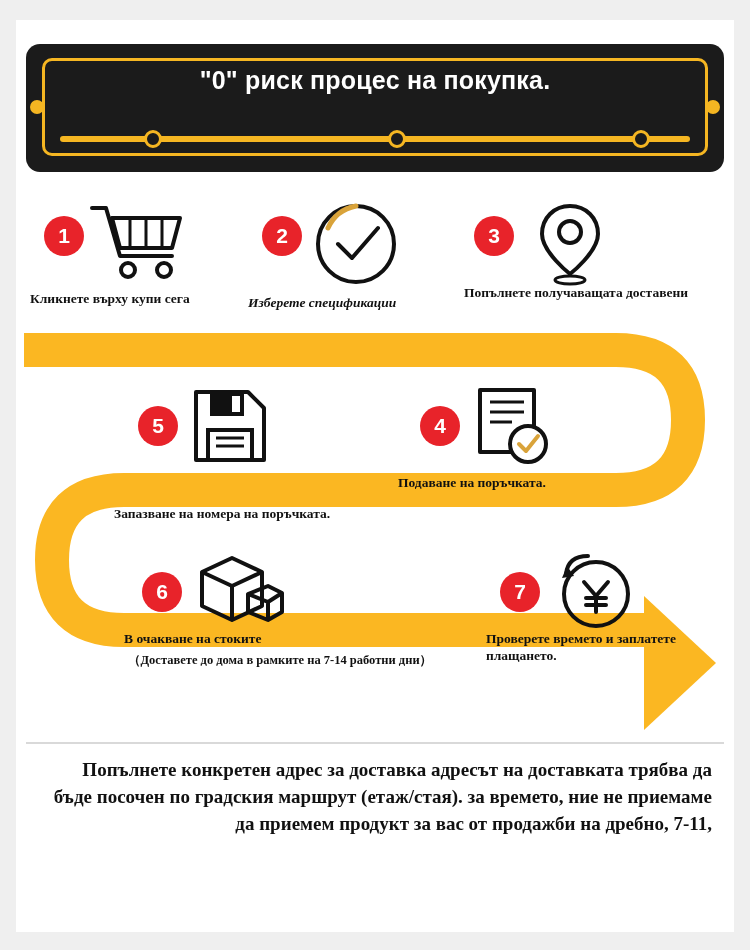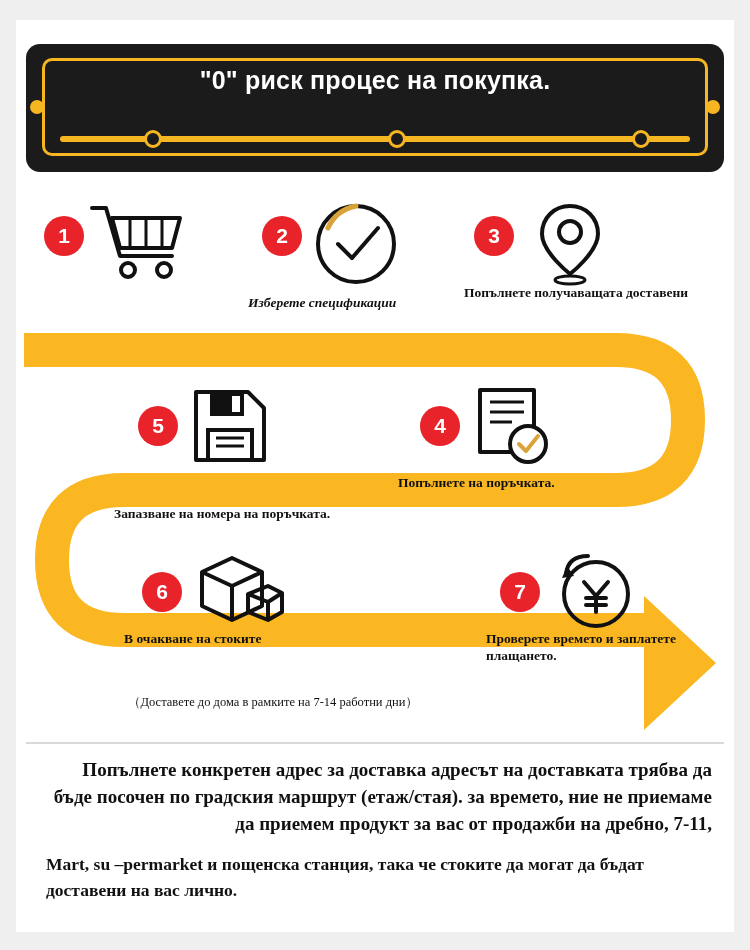--- a/index.html
+++ b/index.html
@@ -209,20 +209,21 @@
 
     <div class="step-top" style="left:10px; top:178px; width:230px; height:130px;">
       <div class="num-badge" style="left:18px; top:18px;">1</div>
       <svg style="position:absolute; left:62px; top:2px;" width="100" height="82" viewBox="0 0 100 82">
         <path d="M4 8 L18 8 L32 56 L84 56" fill="none" stroke="#111" stroke-width="4" stroke-linecap="round" stroke-linejoin="round"></path>
         <path d="M24 18 L92 18 L84 48 L32 48 Z" fill="none" stroke="#111" stroke-width="4" stroke-linejoin="round"></path>
         <path d="M42 18 L42 48 M58 18 L58 48 M74 18 L74 48" stroke="#111" stroke-width="3"></path>
         <circle cx="40" cy="70" r="7" fill="none" stroke="#111" stroke-width="4"></circle>
         <circle cx="76" cy="70" r="7" fill="none" stroke="#111" stroke-width="4"></circle>
       </svg>
+      <div class="step-label" style="left:4px; top:92px; width:190px;">Кликнете върху купи сега</div>
     </div>
 
     <div class="step-top" style="left:232px; top:178px; width:230px; height:130px;">
       <div class="num-badge" style="left:14px; top:18px;">2</div>
       <svg style="position:absolute; left:62px; top:0px;" width="92" height="88" viewBox="0 0 92 88">
         <circle cx="46" cy="46" r="38" fill="none" stroke="#111" stroke-width="4"></circle>
         <path d="M28 46 L42 60 L68 30" fill="none" stroke="#111" stroke-width="4" stroke-linecap="round" stroke-linejoin="round"></path>
         <path d="M46 8 Q26 12 18 30" fill="none" stroke="#d9a33a" stroke-width="5" stroke-linecap="round"></path>
       </svg>
       <div class="step-label" style="left:0px; top:96px; width:225px;font-style:italic;">Изберете спецификации</div>
@@ -251,46 +252,45 @@
     </div>
 
     <div class="step-top" style="left:382px; top:366px; width:260px; height:130px;">
       <div class="num-badge" style="left:22px; top:20px;">4</div>
       <svg style="position:absolute; left:74px; top:0px;" width="86" height="84" viewBox="0 0 86 84">
         <path d="M8 4 L62 4 L62 66 L8 66 Z" fill="none" stroke="#111" stroke-width="4" stroke-linejoin="round"></path>
         <path d="M18 16 L52 16 M18 26 L52 26 M18 36 L40 36" stroke="#111" stroke-width="3"></path>
         <circle cx="56" cy="58" r="18" fill="#fff" stroke="#111" stroke-width="4"></circle>
         <path d="M47 58 L54 65 L66 50" fill="none" stroke="#d9a33a" stroke-width="4" stroke-linecap="round" stroke-linejoin="round"></path>
       </svg>
-      <div class="step-label" style="left:0px; top:88px; width:240px;">Попълнете на поръчката.</div>
+      <div class="step-label" style="left:0px; top:88px; width:240px;">Подаване на поръчката.</div>
     </div>
 
     <div class="step-top" style="left:100px; top:528px; width:360px; height:140px;">
       <div class="num-badge" style="left:26px; top:24px;">6</div>
       <svg style="position:absolute; left:76px; top:0px;" width="94" height="86" viewBox="0 0 94 86">
         <path d="M10 24 L40 10 L70 24 L70 58 L40 72 L10 58 Z" fill="none" stroke="#111" stroke-width="4" stroke-linejoin="round"></path>
         <path d="M10 24 L40 38 L70 24 M40 38 L40 72" fill="none" stroke="#111" stroke-width="4" stroke-linejoin="round"></path>
         <path d="M56 46 L76 38 L90 45 L90 64 L76 72 L56 64 Z" fill="none" stroke="#111" stroke-width="4" stroke-linejoin="round"></path>
         <path d="M56 46 L76 54 L90 45 M76 54 L76 72" fill="none" stroke="#111" stroke-width="4" stroke-linejoin="round"></path>
       </svg>
       <div class="step-label" style="left:8px; top:82px; width:280px;">В очакване на стоките</div>
-      <div class="step-label sub-note" style="left:12px; top:104px; width:350px; font-weight:normal;margin-top:42px;">（Доставете до дома в рамките на 7-14 работни дни）</div>
+      <div class="step-label sub-note" style="left:12px; top:104px; width:350px; font-weight:bold;">（Доставете до дома в рамките на 7-14 работни дни）</div>
     </div>
 
     <div class="step-top" style="left:470px; top:528px; width:250px; height:140px;">
       <div class="num-badge" style="left:14px; top:24px;">7</div>
       <svg style="position:absolute; left:66px; top:0px;" width="86" height="86" viewBox="0 0 86 86">
         <circle cx="44" cy="46" r="32" fill="none" stroke="#111" stroke-width="4"></circle>
         <path d="M32 34 L44 48 L56 34 M44 48 L44 64 M34 50 L54 50 M34 57 L54 57" fill="none" stroke="#111" stroke-width="4" stroke-linecap="round"></path>
         <path d="M14 26 Q16 8 36 8" fill="none" stroke="#111" stroke-width="4" stroke-linecap="round"></path>
         <polygon points="10,30 22,28 15,18" fill="#111"></polygon>
       </svg>
       <div class="step-label" style="left:0px; top:82px; width:220px;">Проверете времето и заплатете плащането.</div>
     </div>
 
     <div class="divider"></div>
     <div class="bottom-block">
       <div class="bottom-main">Попълнете конкретен адрес за доставка адресът на доставката трябва да бъде посочен по градския маршрут (етаж/стая). за времето, ние не приемаме да приемем продукт за вас от продажби на дребно, 7-11,</div>
-      <div class="bottom-sub">Mart, su –permarket и пощенска станция, така че стоките да могат да бъдат доставени на вас лично.</div>
     </div>
 
   </div>
 </div>
 
 </body></html>

